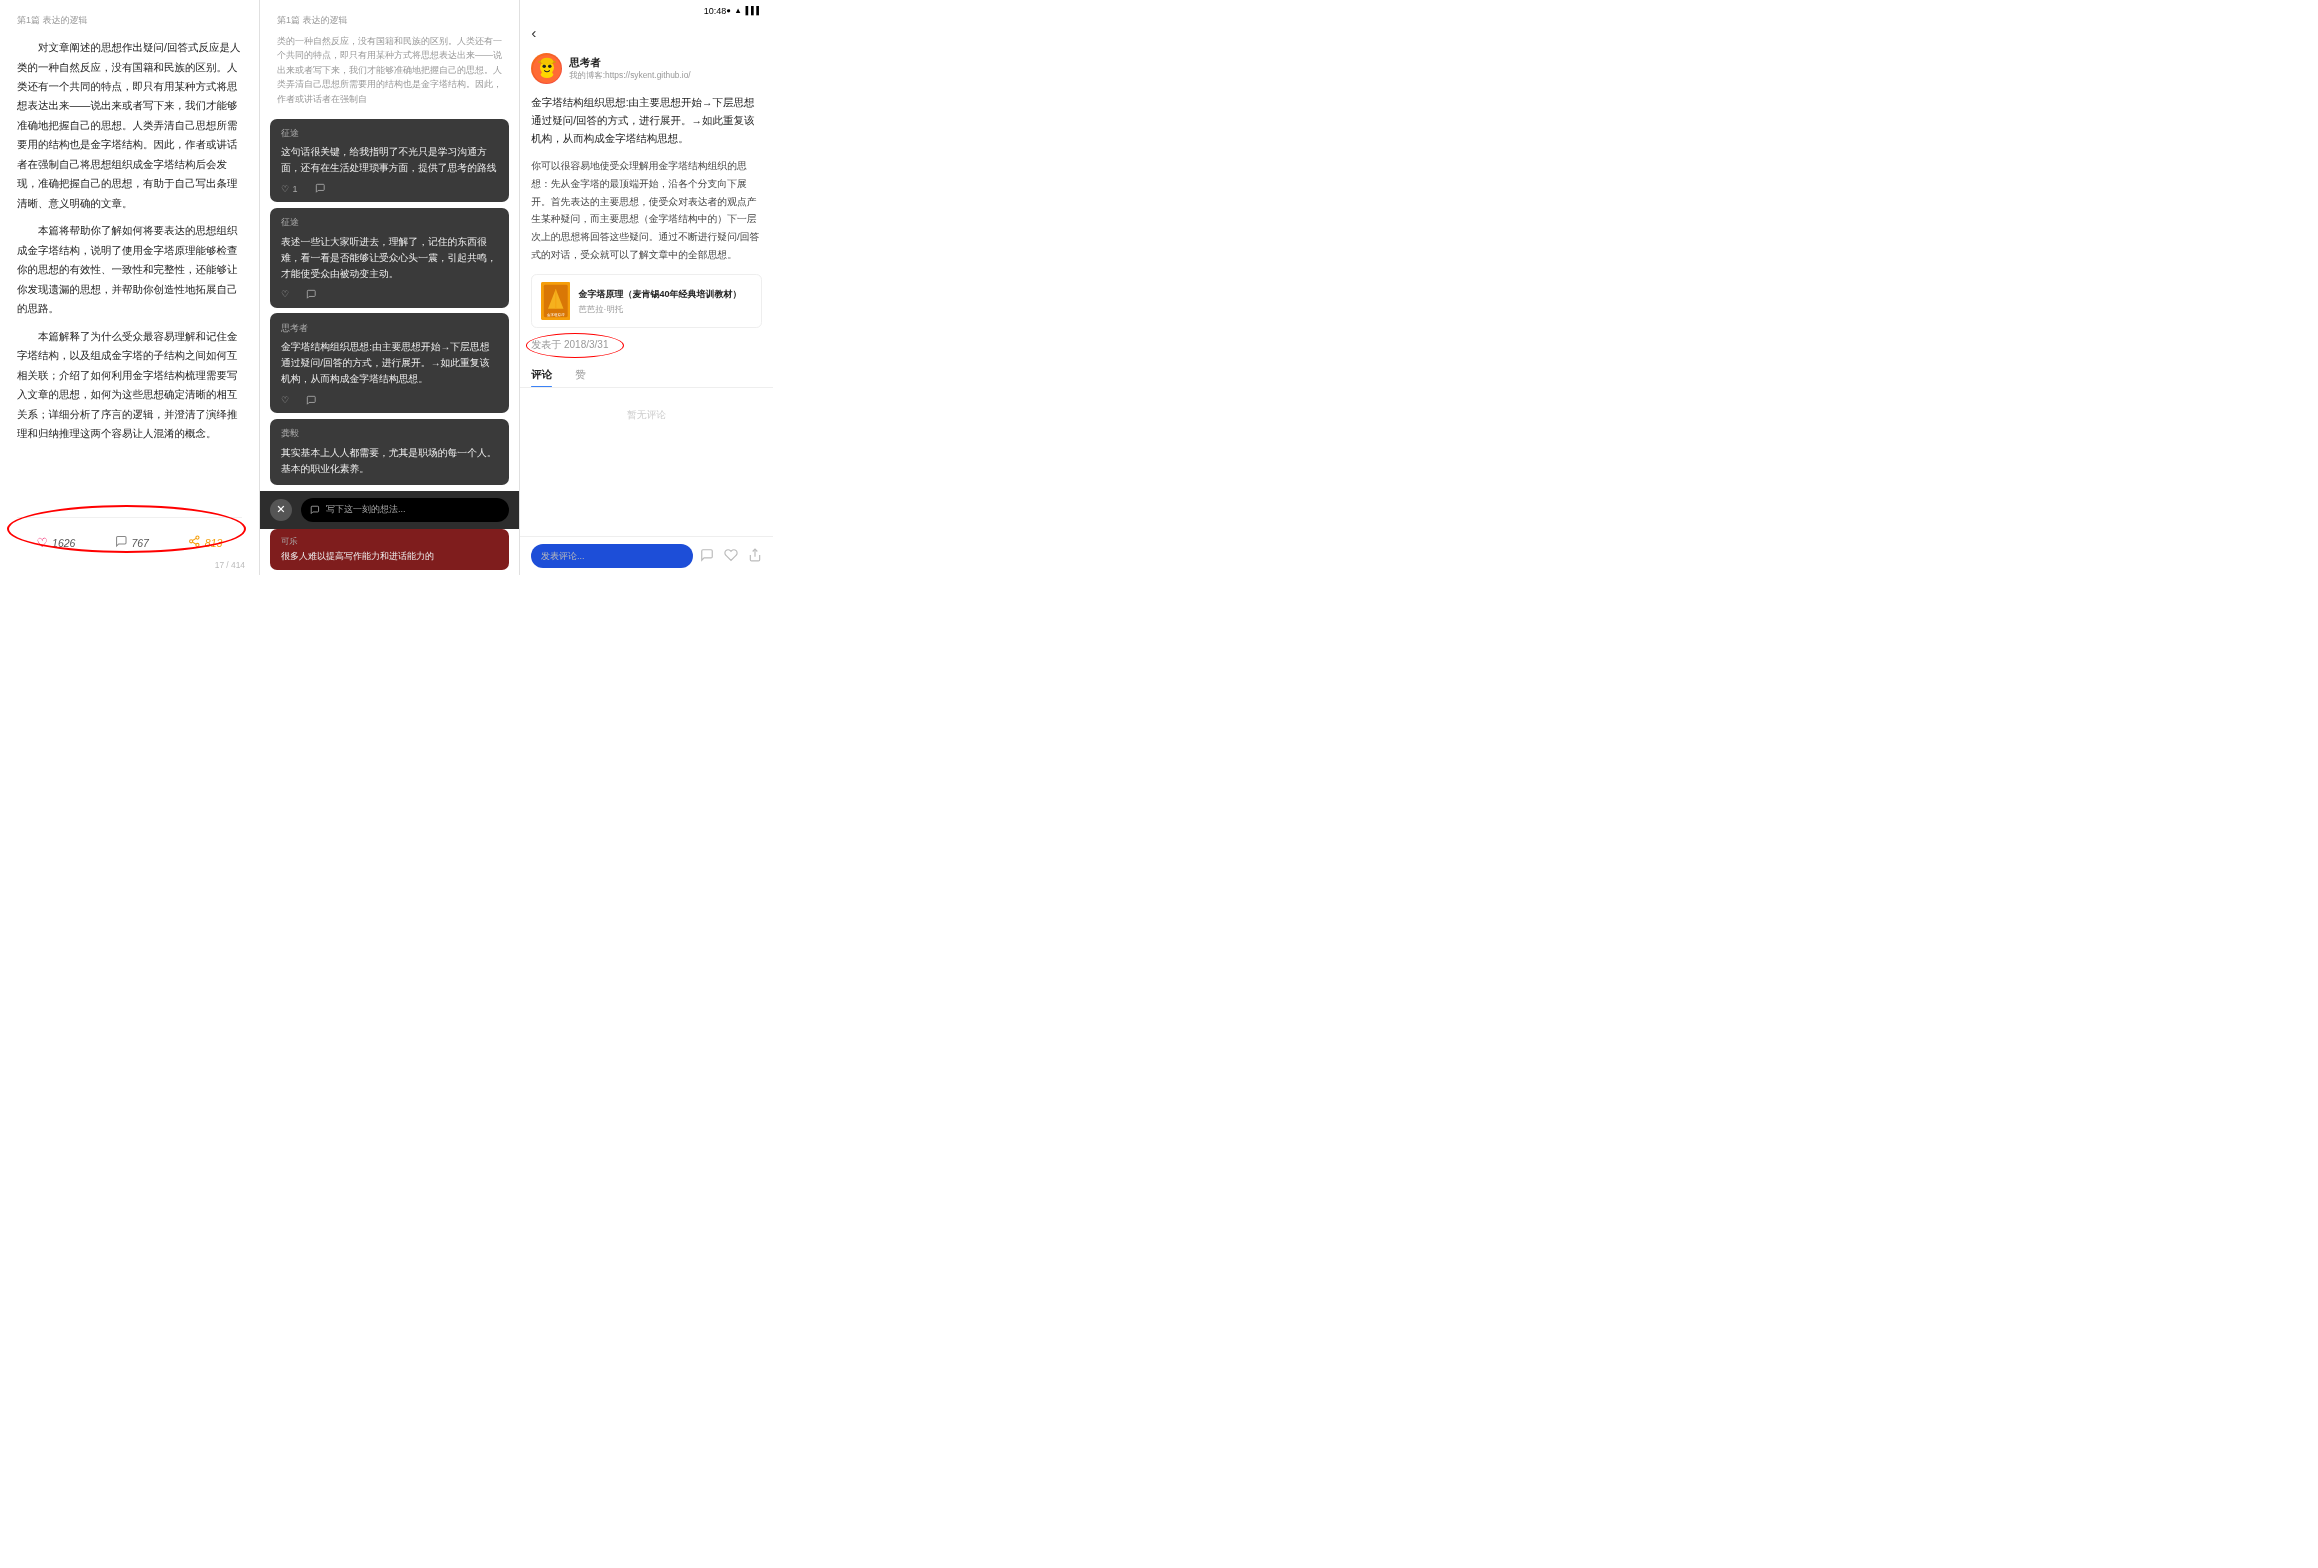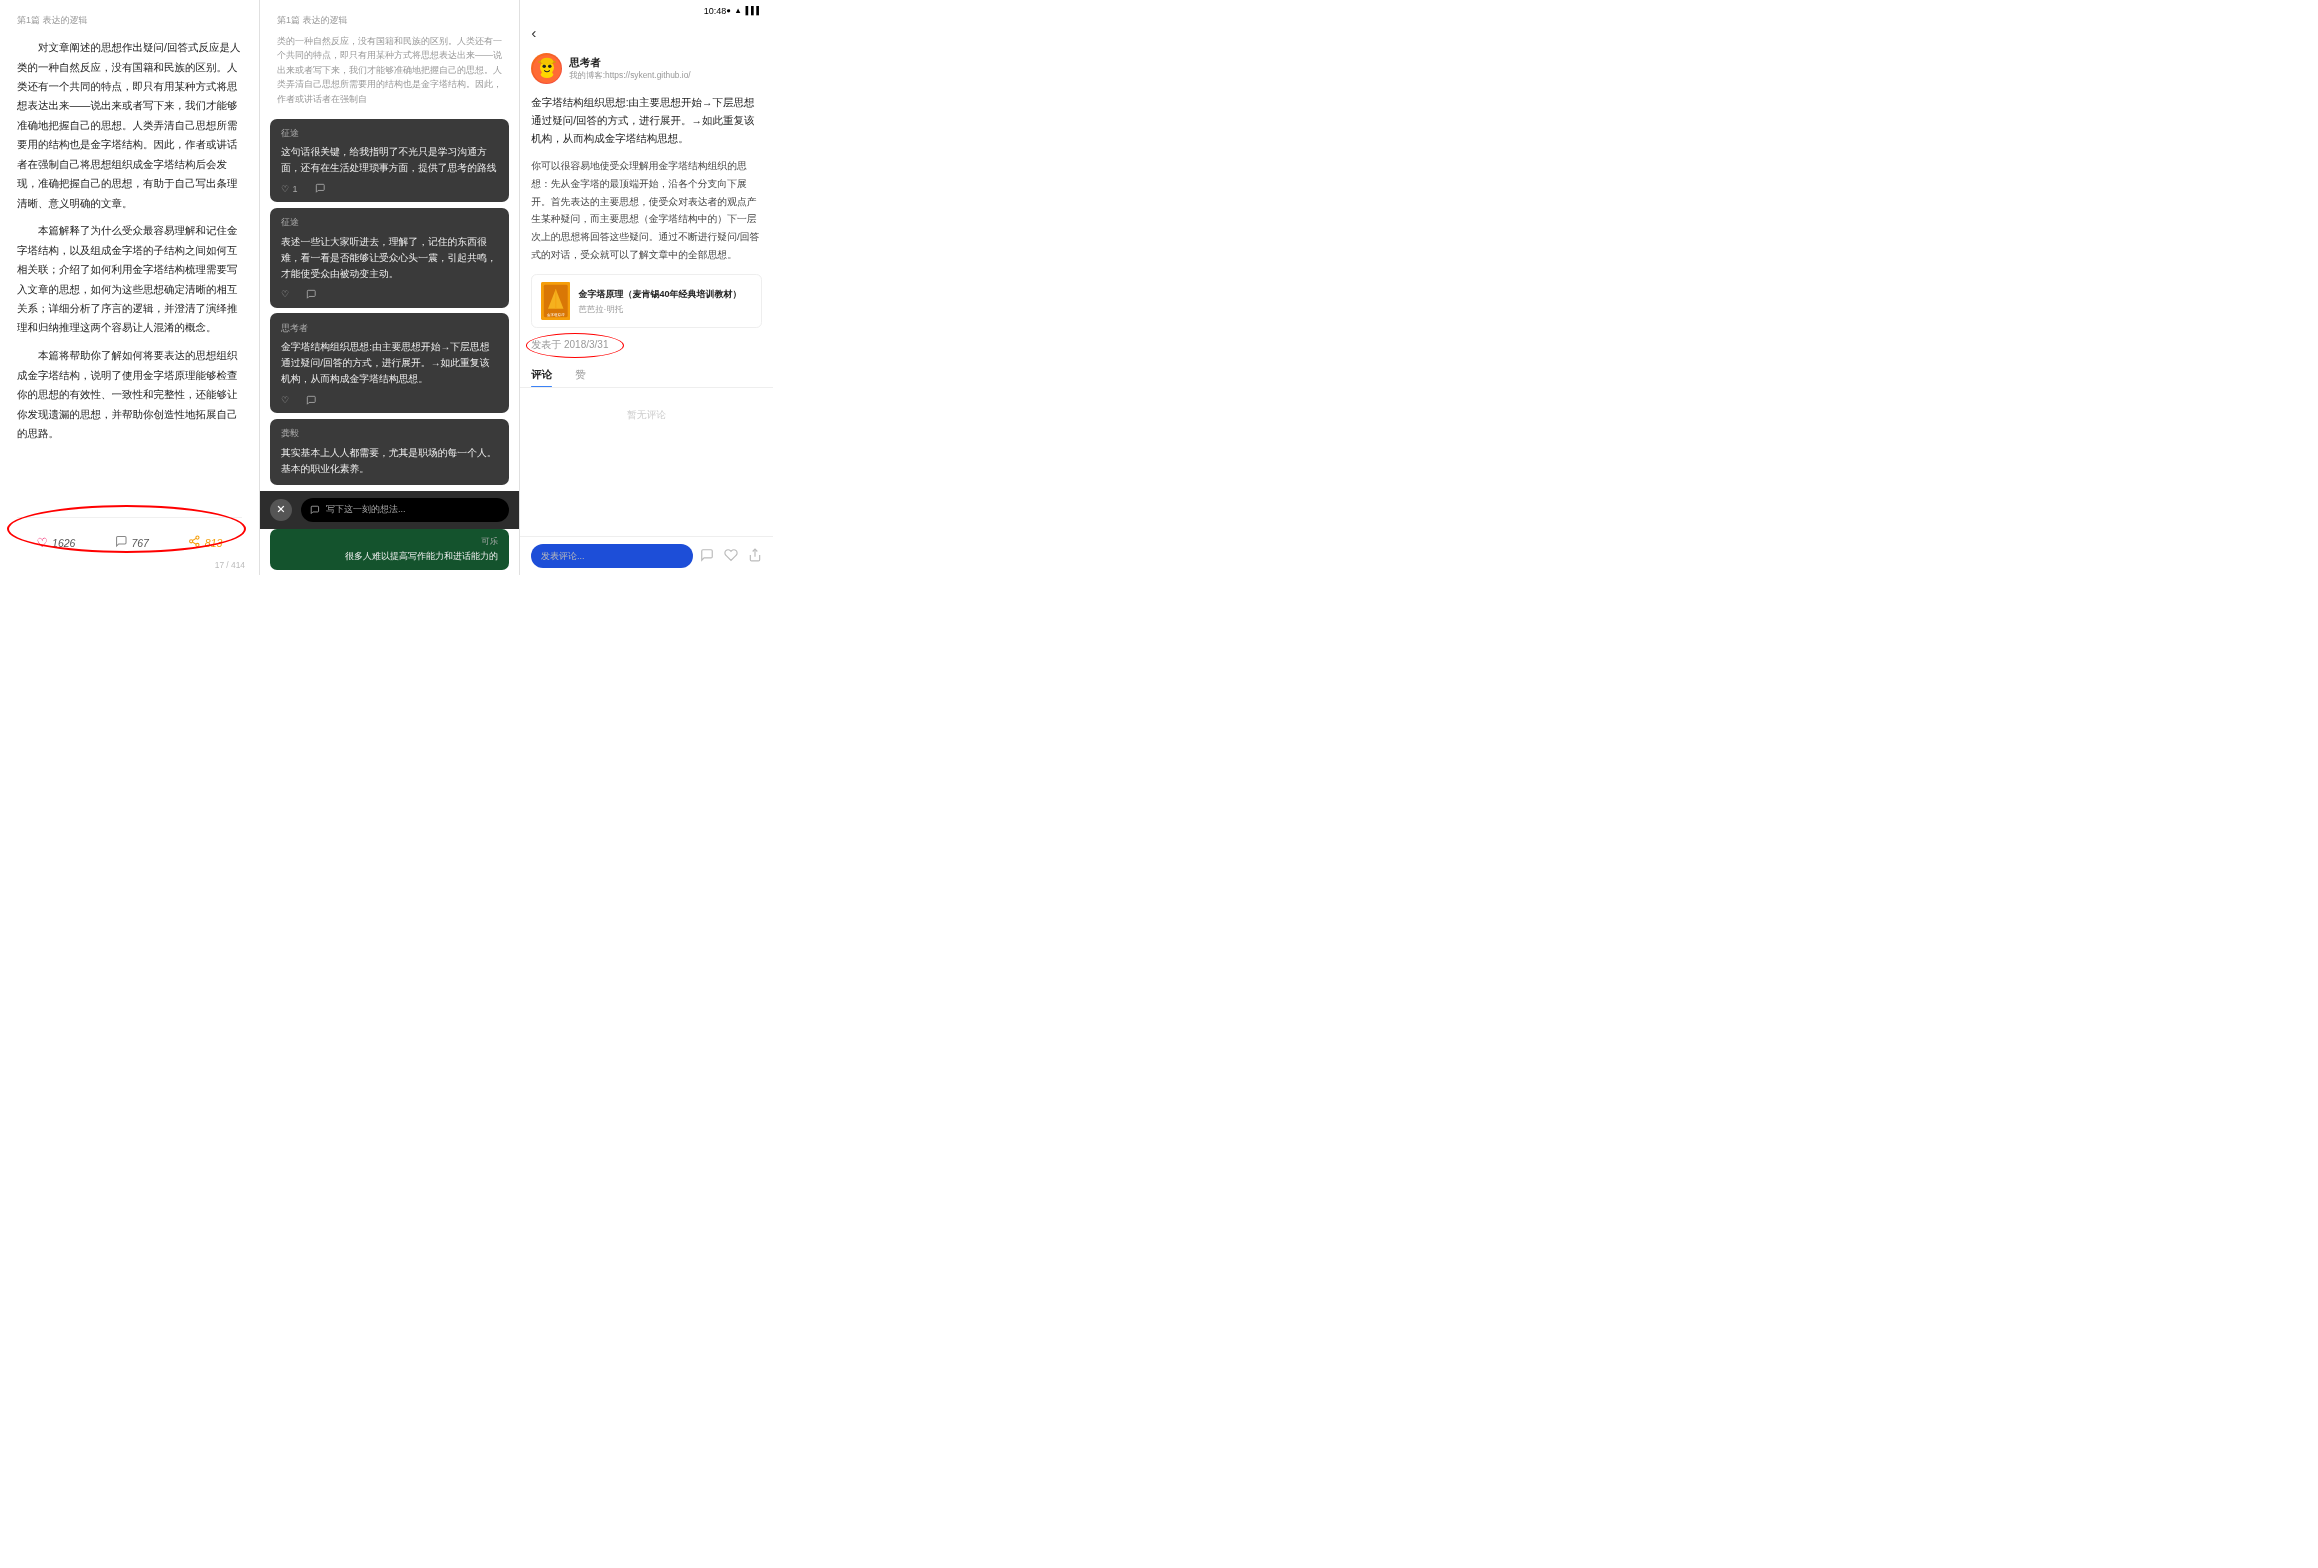--- a/index.html
+++ b/index.html
@@ -173,29 +173,28 @@
       background: #000000;
       border-radius: 14px;
       padding: 5.6px 9.8px;
       color: #aaa;
       font-size: 9px;
       display: flex;
       align-items: center;
       gap: 5.6px;
     }
     .partial-comment {
-      background: #14532d;
+      background: #7f1d1d;
       border-radius: 7px;
       padding: 7px 11.2px;
       color: #eee;
       font-size: 9px;
       margin: 0 9.8px 5.6px;
       z-index: 2;
       position: relative;
-      text-align: right;
     }
 
     
     .panel-3 {
       width: 253px;
       background: #fff;
       display: flex;
       flex-direction: column;
       overflow-y: auto;
     }
@@ -370,22 +369,22 @@
       font-size: 12.6px;
     }
   </style>
 </head>
 <body>
 
 <div class="panel-1">
   <div class="panel-header">第1篇 表达的逻辑</div>
   <div class="panel-content">
     <p>对文章阐述的思想作出疑问/回答式反应是人类的一种自然反应，没有国籍和民族的区别。人类还有一个共同的特点，即只有用某种方式将思想表达出来——说出来或者写下来，我们才能够准确地把握自己的思想。人类弄清自己思想所需要用的结构也是金字塔结构。因此，作者或讲话者在强制自己将思想组织成金字塔结构后会发现，准确把握自己的思想，有助于自己写出条理清晰、意义明确的文章。</p>
+    <p>本篇将帮助你了解如何将要表达的思想组织成金字塔结构，说明了使用金字塔原理能够检查你的思想的有效性、一致性和完整性，还能够让你发现遗漏的思想，并帮助你创造性地拓展自己的思路。</p>
     <p>本篇解释了为什么受众最容易理解和记住金字塔结构，以及组成金字塔的子结构之间如何互相关联；介绍了如何利用金字塔结构梳理需要写入文章的思想，如何为这些思想确定清晰的相互关系；详细分析了序言的逻辑，并澄清了演绎推理和归纳推理这两个容易让人混淆的概念。</p>
-    <p>本篇将帮助你了解如何将要表达的思想组织成金字塔结构，说明了使用金字塔原理能够检查你的思想的有效性、一致性和完整性，还能够让你发现遗漏的思想，并帮助你创造性地拓展自己的思路。</p>
   </div>
   <div class="panel-footer">
     <div class="action-btn">
       <span style="font-size:12.6px; color:#e05;">♡</span>
       <span class="count">1626</span>
     </div>
     <div class="action-btn">
       <span style="font-size:11.2px; color:#888;">
         <svg width="12.6" height="12.6" viewBox="0 0 24 24" fill="none" stroke="#888" stroke-width="2">
             <path d="M21 15a2 2 0 0 1-2 2H7l-4 4V5a2 2 0 0 1 2-2h14a2 2 0 0 1 2 2z"></path>

